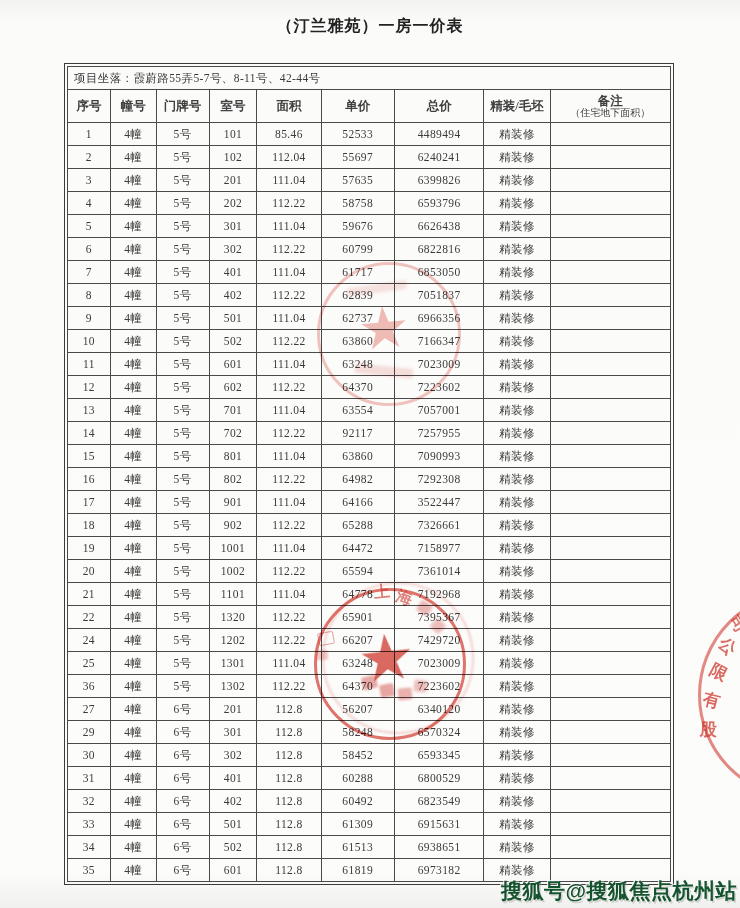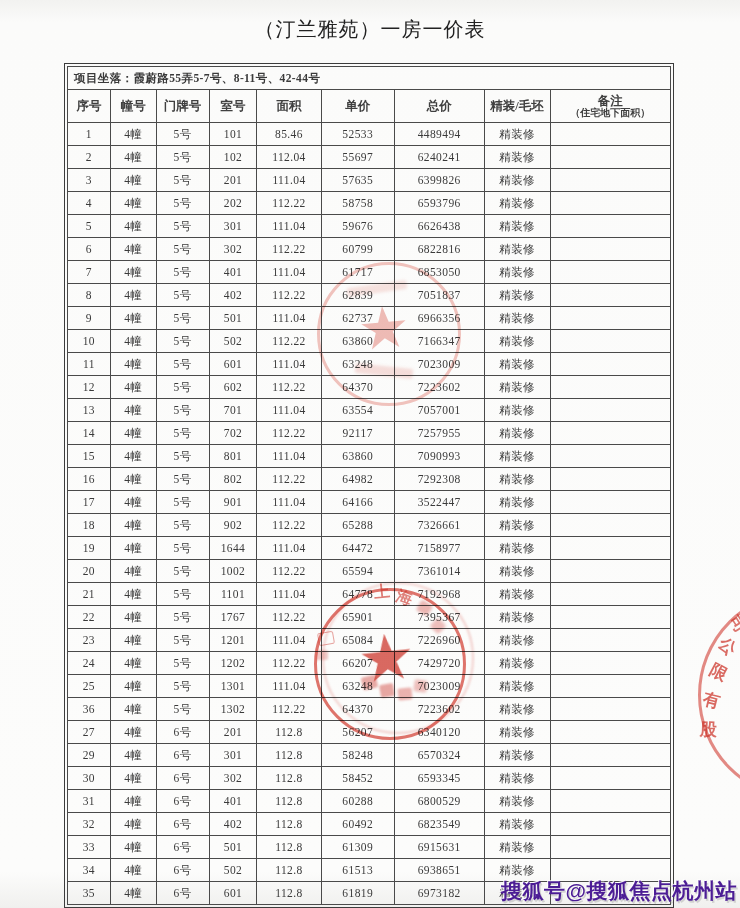--- a/index.html
+++ b/index.html
@@ -4,42 +4,42 @@
 <style>
   html,body{margin:0;padding:0;}
   body{
     width:740px;height:908px;position:relative;overflow:hidden;
     background:linear-gradient(180deg,#f2f2f0 0,#fbfbfa 2.5%,#fcfcfb 96%,#f0f0ee 100%);
     font-family:"Liberation Serif","DejaVu Serif",serif;
     color:#2e2e2e;
   }
   .page-title{
     position:absolute;top:16px;left:0;width:740px;text-align:center;
-    font-size:20px;font-weight:400;letter-spacing:1px;color:#222;
+    font-size:16px;font-weight:700;letter-spacing:1px;color:#222;
   }
   
   .table-wrap{
     position:absolute;left:64px;top:63px;width:610px;box-sizing:border-box;
     border:1.5px solid #3c3c3c;padding:2px;background:transparent;
   }
   table.price-table{
     width:100%;border-collapse:collapse;table-layout:fixed;
   }
   .price-table td,.price-table th{
     border:1px solid #4a4a4a;box-sizing:border-box;
     text-align:center;vertical-align:middle;overflow:hidden;white-space:nowrap;
   }
   .loc-cell{
-    height:27px;text-align:left !important;font-weight:700;font-size:13px;
+    height:27px;text-align:left !important;font-weight:400;font-size:13px;
     padding-left:6px;color:#262626;letter-spacing:.5px;
   }
   .price-table th{
     height:33px;font-weight:700;font-size:12.5px;color:#404040;padding:0 1px;
   }
-  .remark-sub{display:block;font-size:10px;font-weight:700;line-height:11px;margin-top:-1px;}
+  .remark-sub{display:block;font-size:10px;font-weight:400;line-height:11px;margin-top:-1px;}
   .remark-main{display:block;line-height:13px;}
   .price-table td{
     height:20.5px;font-size:11.5px;color:#3a3a3a;letter-spacing:.4px;line-height:20px;
   }
   
   .stamp{position:absolute;mix-blend-mode:multiply;pointer-events:none;}
   .ring{position:absolute;border-radius:50%;box-sizing:border-box;}
   .star{position:absolute;line-height:1;}
   .ac{position:absolute;font-weight:700;font-family:"Liberation Serif",serif;}
   .blob{position:absolute;border-radius:2px;}
@@ -73,21 +73,21 @@
   .stamp-edge #edge-arc .a0{left:20px;top:143px;font-size:17px;color:rgba(206,48,38,.70);transform:rotate(2deg);}
   .stamp-edge #edge-arc .a1{left:23px;top:114px;font-size:17px;color:rgba(206,48,38,.72);transform:rotate(14deg);}
   .stamp-edge #edge-arc .a2{left:30px;top:86px;font-size:17px;color:rgba(206,48,38,.72);transform:rotate(28deg);}
   .stamp-edge #edge-arc .a3{left:39px;top:60px;font-size:17px;color:rgba(206,48,38,.70);transform:rotate(44deg);}
   .stamp-edge #edge-arc .a4{left:50px;top:37px;font-size:17px;color:rgba(206,48,38,.66);transform:rotate(58deg);}
 
   
   .watermark{
     position:absolute;right:3px;top:877px;
     font-family:"Liberation Sans","DejaVu Sans",sans-serif;
-    font-weight:700;font-size:21px;letter-spacing:.5px;color:#4c1d95;
+    font-weight:700;font-size:21px;letter-spacing:.5px;color:#14532d;
     text-shadow:-1px -1px 0 rgba(255,255,255,.9),1.5px 1.5px 0 rgba(150,150,150,.35);
     margin-left:36px;
   }
 </style>
 </head>
 <body>
 
 <div class="page-title">（汀兰雅苑）一房一价表</div>
 
 <div class="table-wrap">
@@ -318,21 +318,21 @@
           <td>112.22</td>
           <td>65288</td>
           <td>7326661</td>
           <td>精装修</td>
           <td></td>
         </tr>
         <tr>
           <td>19</td>
           <td>4幢</td>
           <td>5号</td>
-          <td>1644</td>
+          <td>1001</td>
           <td>111.04</td>
           <td>64472</td>
           <td>7158977</td>
           <td>精装修</td>
           <td></td>
         </tr>
         <tr>
           <td>20</td>
           <td>4幢</td>
           <td>5号</td>
@@ -351,35 +351,24 @@
           <td>111.04</td>
           <td>64778</td>
           <td>7192968</td>
           <td>精装修</td>
           <td></td>
         </tr>
         <tr>
           <td>22</td>
           <td>4幢</td>
           <td>5号</td>
-          <td>1767</td>
+          <td>1320</td>
           <td>112.22</td>
           <td>65901</td>
           <td>7395367</td>
-          <td>精装修</td>
-          <td></td>
-        </tr>
-        <tr>
-          <td>23</td>
-          <td>4幢</td>
-          <td>5号</td>
-          <td>1201</td>
-          <td>111.04</td>
-          <td>65084</td>
-          <td>7226960</td>
           <td>精装修</td>
           <td></td>
         </tr>
         <tr>
           <td>24</td>
           <td>4幢</td>
           <td>5号</td>
           <td>1202</td>
           <td>112.22</td>
           <td>66207</td>

